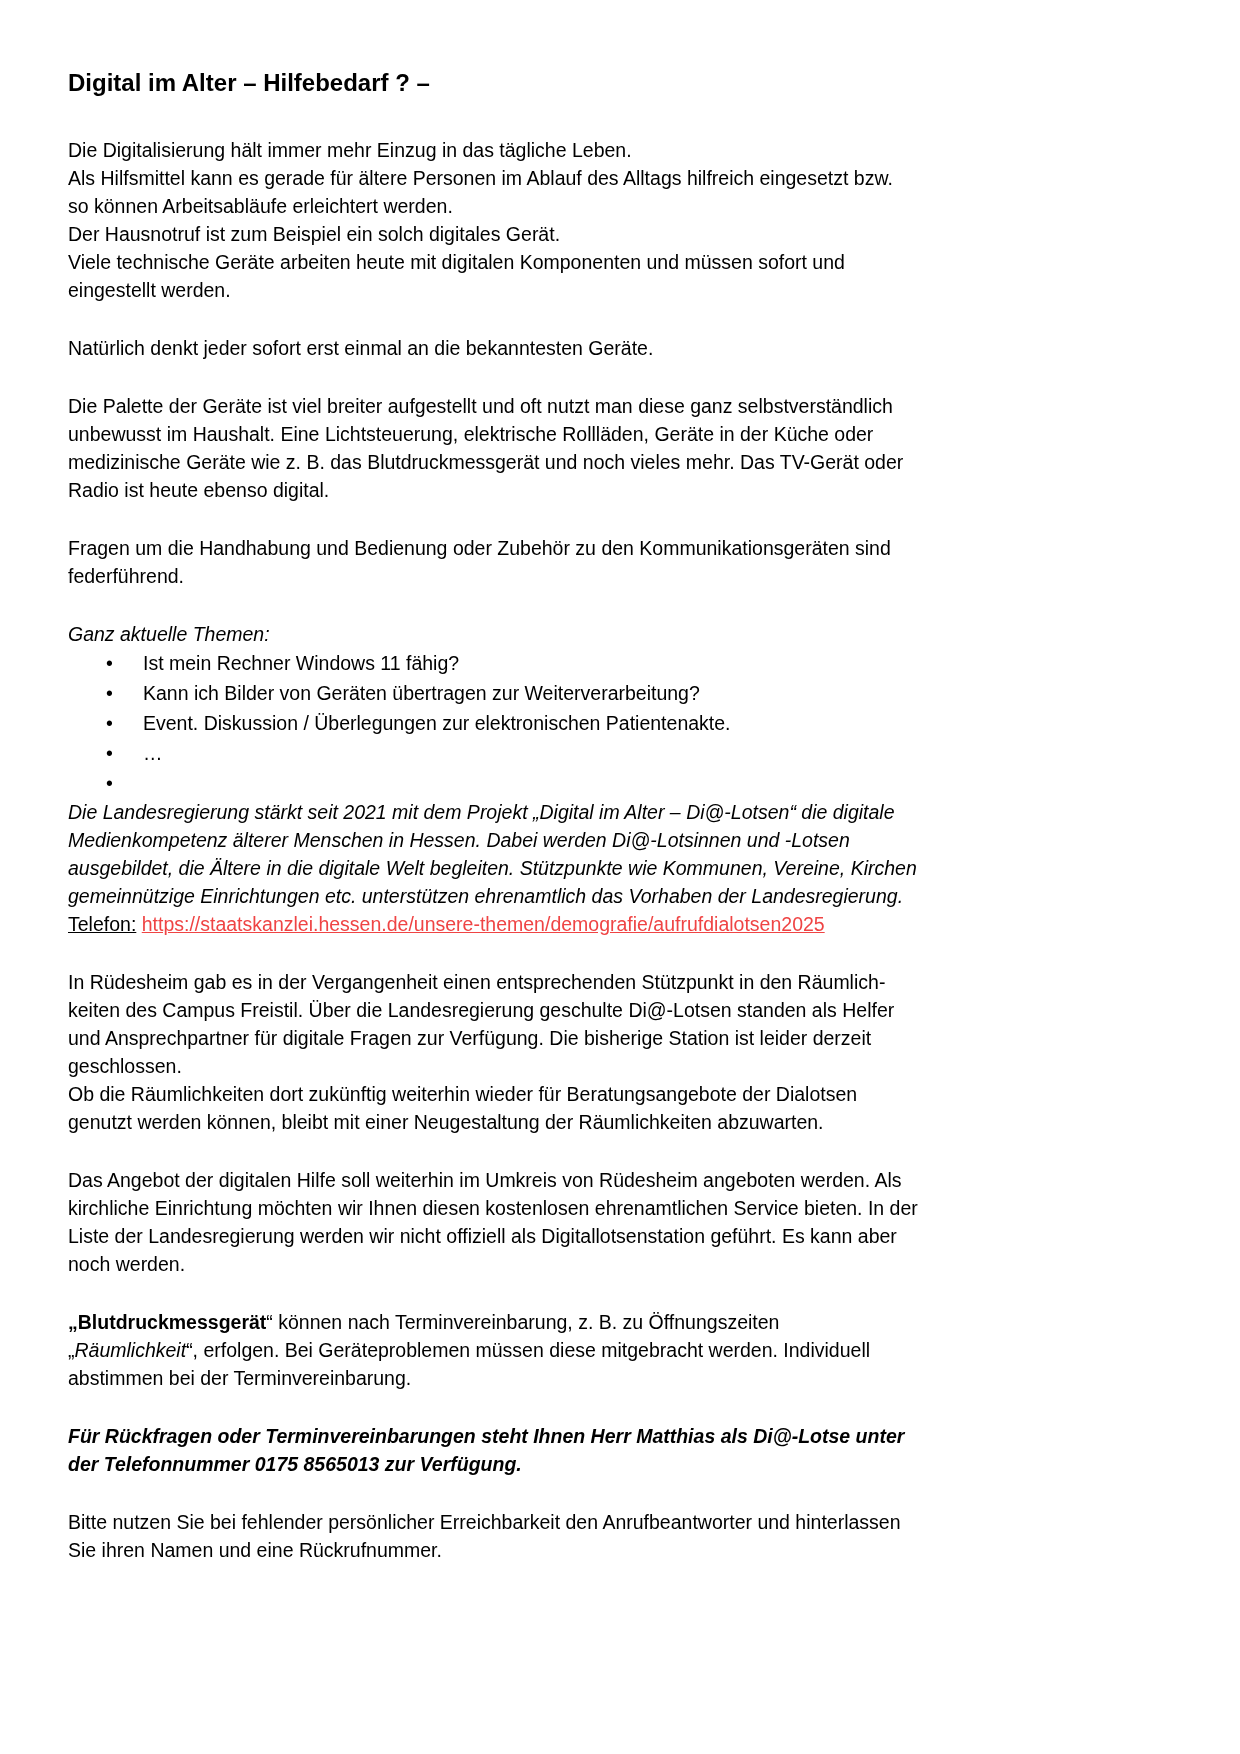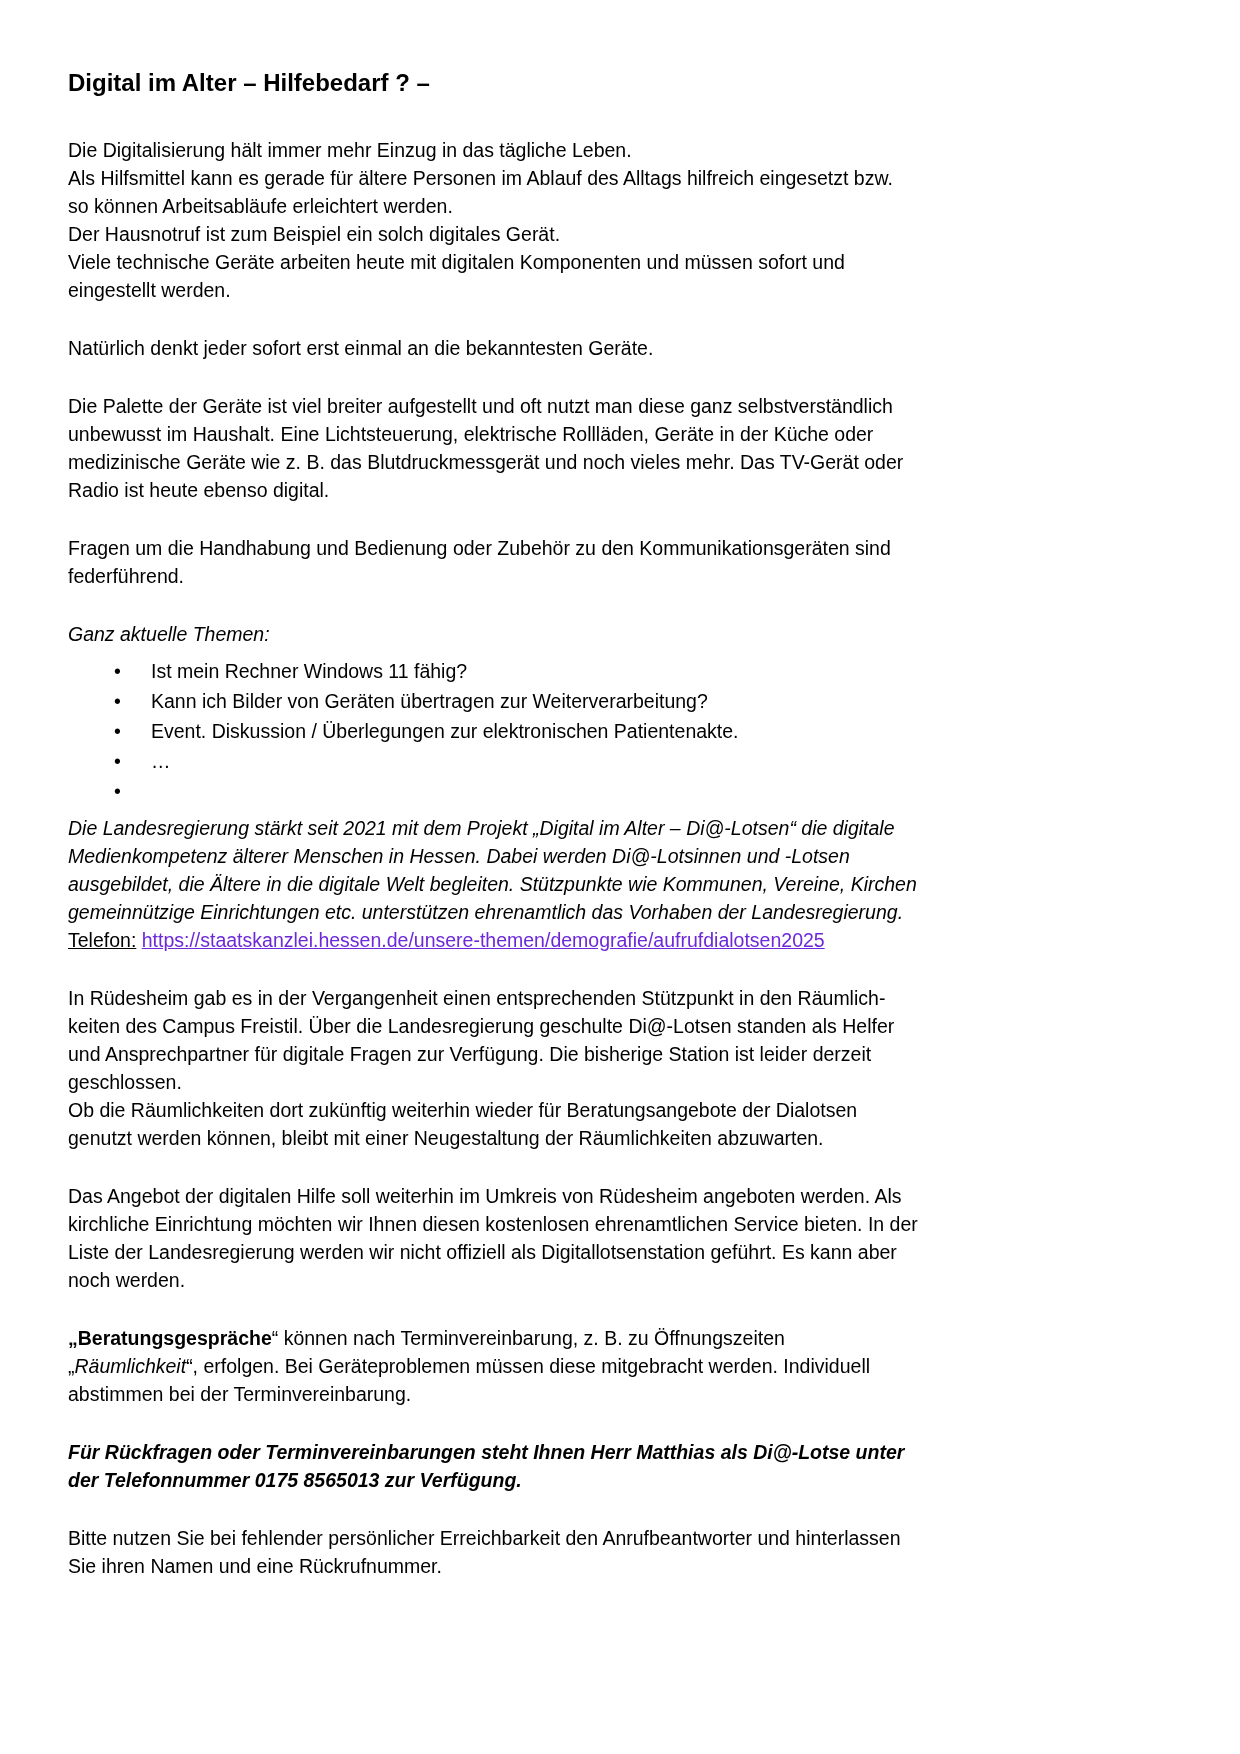--- a/index.html
+++ b/index.html
@@ -26,24 +26,24 @@
     font-size: 24px;
     line-height: 34px;
     font-weight: bold;
   }
   .spacer { height: 30px; }
   .spacer.lg { height: 36px; }
   .run.b { font-weight: bold; }
   .run.i { font-style: italic; }
   .run.u { text-decoration: underline; }
   a.run.link {
-    color: #6d28d9;
+    color: #ef4444;
     cursor: pointer;
   }
-  ul.bullets { list-style: none; margin: 8px; padding: 0; }
+  ul.bullets { list-style: none; margin: 0; padding: 0; }
   ul.bullets li {
     position: relative;
     padding-left: 75px;
     line-height: 30px;
     min-height: 30px;
   }
   ul.bullets li::before {
     content: "\2022";
     position: absolute;
     left: 38px;
@@ -112,21 +112,21 @@
       </div>
       <div class="spacer"></div>
       <div class="block">
         <div class="line"><span class="run">Das Angebot der digitalen Hilfe soll weiterhin im Umkreis von Rüdesheim angeboten werden. Als</span></div>
         <div class="line"><span class="run">kirchliche Einrichtung möchten wir Ihnen diesen kostenlosen ehrenamtlichen Service bieten. In der</span></div>
         <div class="line"><span class="run">Liste der Landesregierung werden wir nicht offiziell als Digitallotsenstation geführt. Es kann aber</span></div>
         <div class="line"><span class="run">noch werden.</span></div>
       </div>
       <div class="spacer"></div>
       <div class="block">
-        <div class="line"><span class="run b">„Beratungsgespräche</span><span class="run">“ können nach Terminvereinbarung, z. B. zu Öffnungszeiten</span></div>
+        <div class="line"><span class="run b">„Blutdruckmessgerät</span><span class="run">“ können nach Terminvereinbarung, z. B. zu Öffnungszeiten</span></div>
         <div class="line"><span class="run">„</span><span class="run i">Räumlichkeit</span><span class="run">“, erfolgen. Bei Geräteproblemen müssen diese mitgebracht werden. Individuell</span></div>
         <div class="line"><span class="run">abstimmen bei der Terminvereinbarung.</span></div>
       </div>
       <div class="spacer"></div>
       <div class="block">
         <div class="line"><span class="run b i">Für Rückfragen oder Terminvereinbarungen steht Ihnen Herr Matthias als Di@-Lotse unter</span></div>
         <div class="line"><span class="run b i">der Telefonnummer 0175 8565013 zur Verfügung.</span></div>
       </div>
       <div class="spacer"></div>
       <div class="block">

